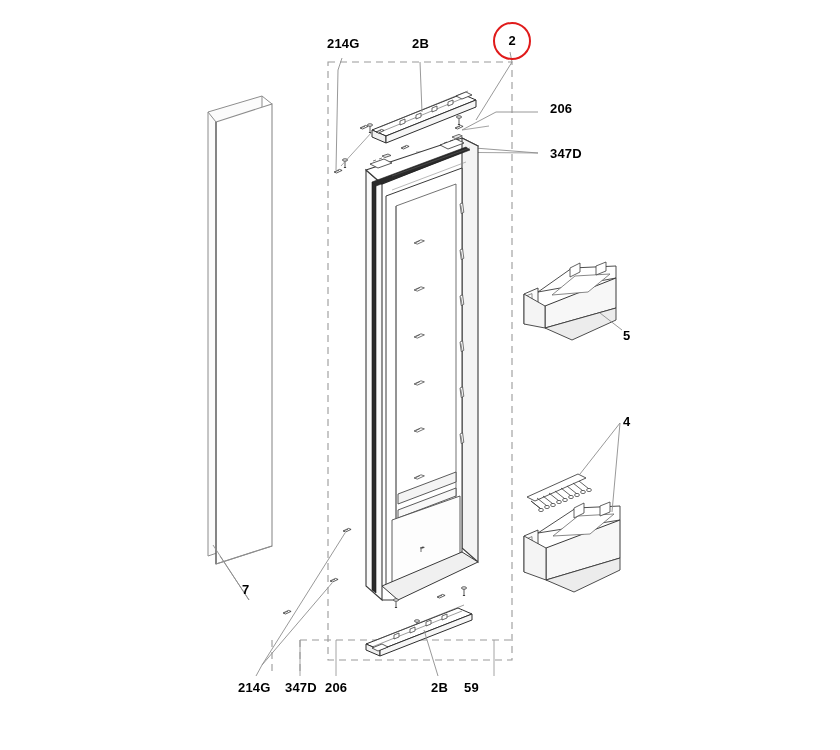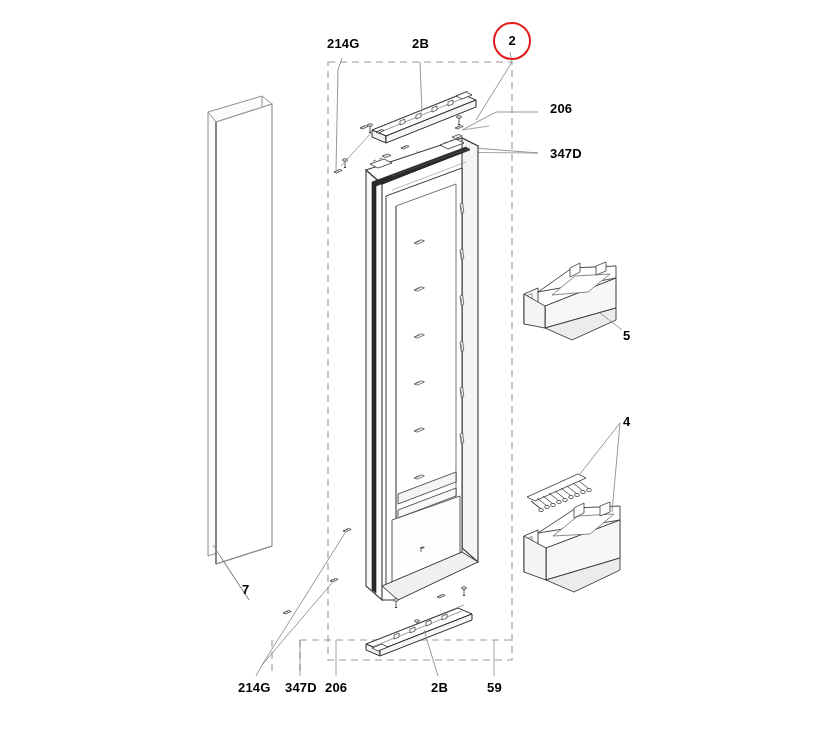--- a/index.html
+++ b/index.html
@@ -333,15 +333,15 @@
   <div class="lbl" style="left:242px; top:582px;">7</div>
 
   <div class="lbl" style="left:238px; top:680px;">214G</div>
 
   <div class="lbl" style="left:285px; top:680px;">347D</div>
 
   <div class="lbl" style="left:325px; top:680px;">206</div>
 
   <div class="lbl" style="left:431px; top:680px;">2B</div>
 
-  <div class="lbl" style="left:487px; top:680px;">59</div>
+  <div class="lbl" style="left:464px; top:680px;">59</div>
 
 </div>
 
 </body></html>

